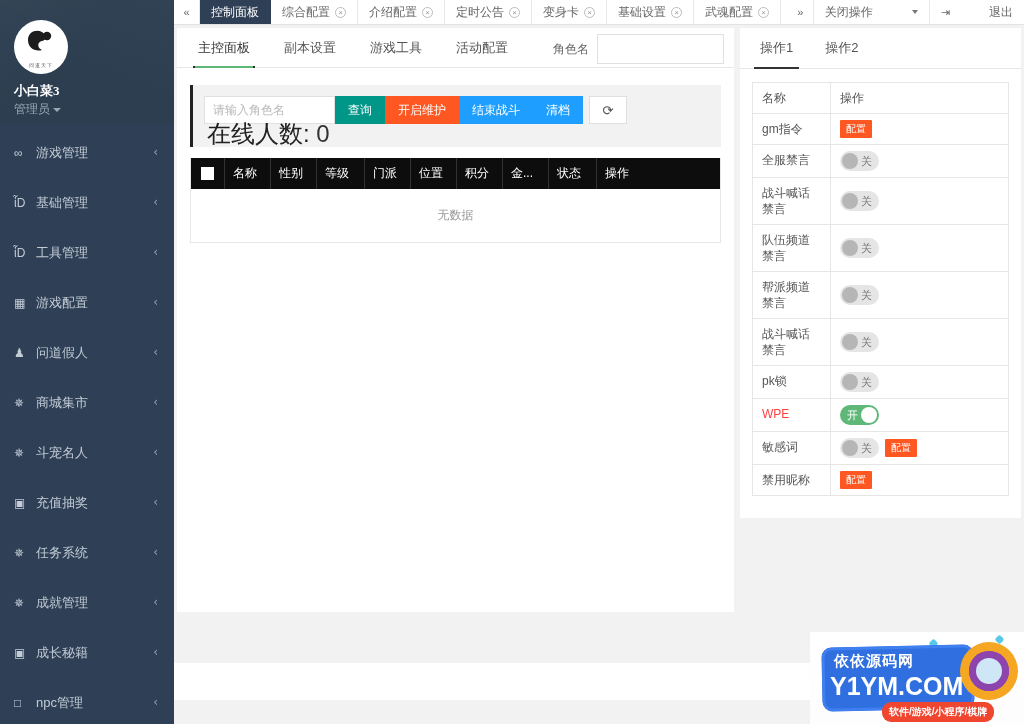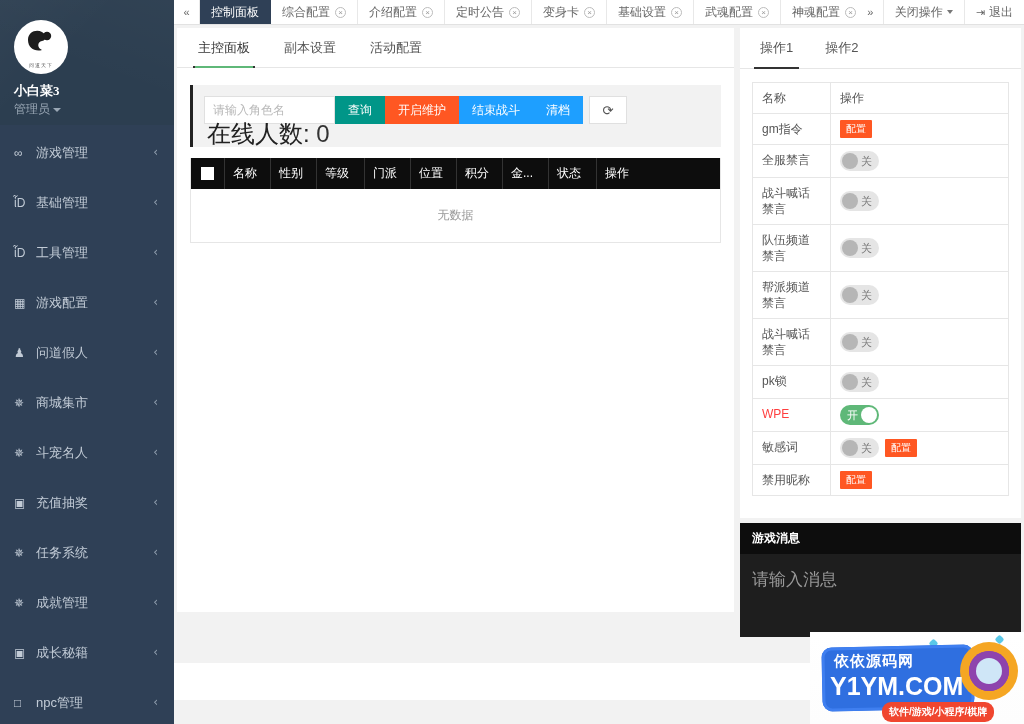--- a/index.html
+++ b/index.html
@@ -75,21 +75,21 @@
     border-right: 1px solid #e8e8e8; cursor: pointer; white-space: nowrap;
     flex: 0 0 auto;
   }
   .tb-tab.active { background: #2f4056; color: #ffffff; border-right-color: #2f4056; }
   .tb-tab .x {
     display: inline-block; margin-left: 5px; width: 11px; height: 11px;
     border: 1px solid #bcbcbc; border-radius: 50%; position: relative;
     font-size: 8px; line-height: 9px; text-align: center; color: #999;
   }
   .tb-right { margin-left: auto; display: flex; align-items: stretch; flex: 0 0 auto; }
-  .tb-right .tb-tab { border-right: 1px solid #e8e8e8; }
+  .tb-right .tb-tab { border-right: 1px solid #e8e8e8; gap: 35px; }
   .tb-right .tb-last { border-right: none; }
 
   
   #main {
     position: absolute; left: 174px; top: 25px; width: 850px; height: 699px;
     background: #f2f2f2;
   }
   #whitestrip {
     position: absolute; left: 174px; top: 663px; width: 850px; height: 37px;
     background: #ffffff;
@@ -363,23 +363,30 @@
     <div id="leftcard">
       <div class="ctabs" id="ctabs">
           <div class="ctab active">
             <span>主控面板</span>
             <span class="u"></span>
           </div>
           <div class="ctab">
             <span>副本设置</span>
           </div>
           <div class="ctab">
+            <span>游戏工具</span>
+          </div>
+          <div class="ctab">
             <span>活动配置</span>
           </div>
         </div>
+      <div class="rolebox">
+        <label>角色名</label>
+        <input type="text" value="" style="">
+      </div>
 
       <div class="panelbox">
         <div class="toolrow">
           <input class="q" type="text" placeholder="请输入角色名" style="">
           <div id="toolbtns" style="display:flex;align-items:center;">
               <button class="btn" style="background: rgb(0, 150, 136);">查询</button>
               <button class="btn" style="background: rgb(255, 87, 34);">开启维护</button>
               <button class="btn" style="background: rgb(30, 159, 255);">结束战斗</button>
               <button class="btn" style="background: rgb(30, 159, 255);">清档</button>
             </div>
@@ -507,24 +514,20 @@
           </div>
           <div class="rrow">
             <div class="rc1">禁用昵称</div>
             <div class="rc2">
               <button class="cfgbtn">配置</button>
             </div>
           </div>
         </div>
     </div>
 
-    <div id="msgcard">
-      <div class="msg-head">游戏消息</div>
-      <div class="msg-body">请输入消息</div>
-    </div>
   </div>
 
   <div id="whitestrip"></div>
 
   <div id="watermark">
     <div class="wm-bg"></div>
     <div class="wm-dot" style="left:120px;top:8px;"></div>
     <div class="wm-dot" style="left:186px;top:4px;"></div>
     <div class="wm-blue"></div>
     <div class="wm-mag"></div>

